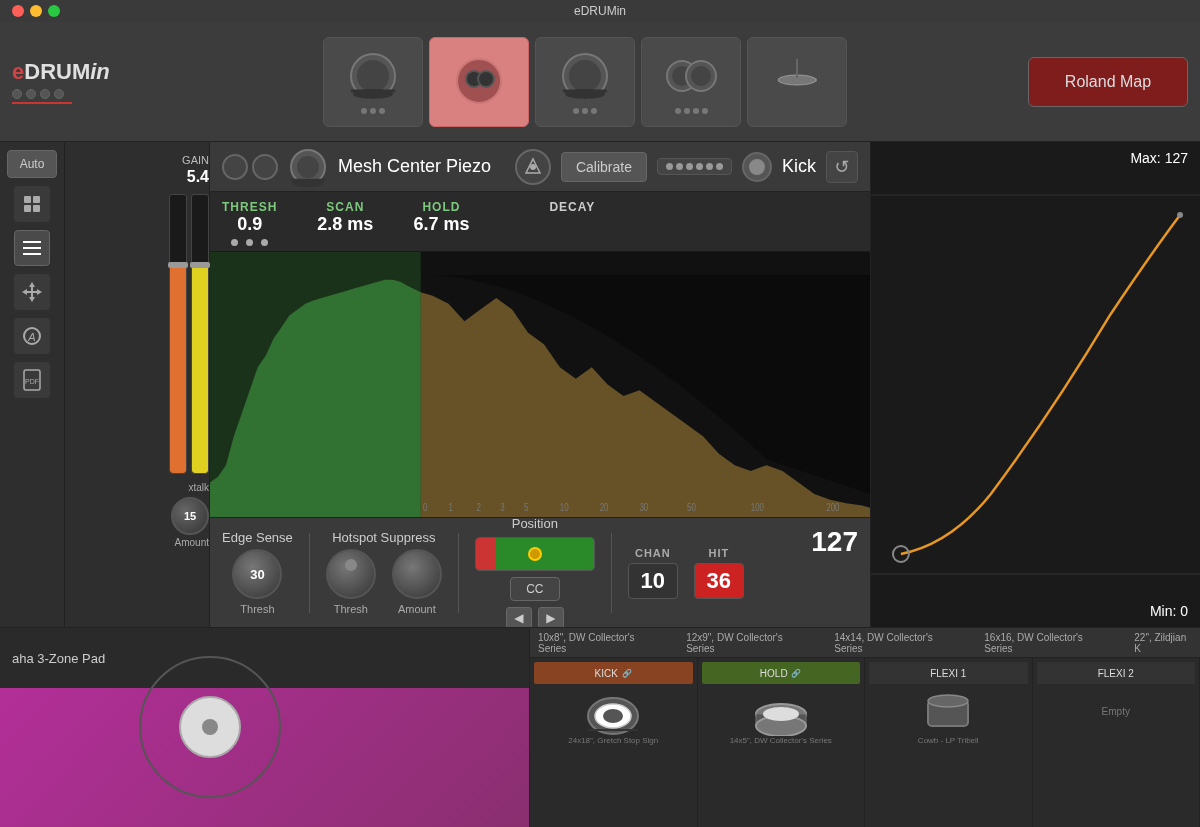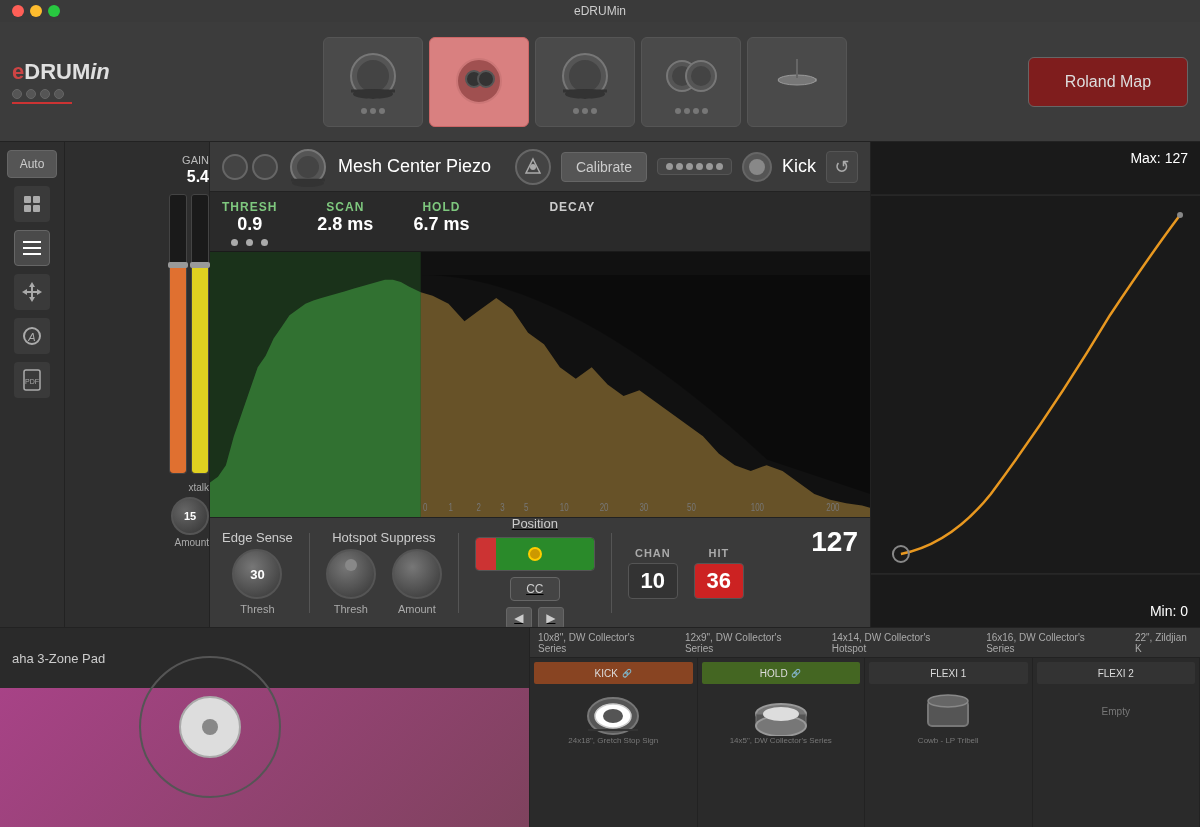--- a/index.html
+++ b/index.html
@@ -479,21 +479,20 @@
       color: #aaa;
       font-size: 11px;
     }
 
     
     .position-section {
       display: flex;
       flex-direction: column;
       align-items: center;
       gap: 6px;
-      text-decoration: underline;
     }
     .position-bar {
       width: 120px;
       height: 34px;
       background: #222;
       border-radius: 4px;
       border: 1px solid #555;
       display: flex;
       overflow: hidden;
       position: relative;
@@ -616,21 +615,21 @@
 
     
     .bottom-lower {
       height: 200px;
       background: #282828;
       display: flex;
       border-top: 1px solid #222;
     }
     .left-lower {
       width: 530px;
-      background: #15803d;
+      background: #4c1d95;
       border-right: 1px solid #222;
       display: flex;
       flex-direction: column;
       justify-content: flex-end;
     }
     .pink-area {
       flex: 1;
       background: linear-gradient(135deg, #cc3399, #993366);
       opacity: 0.8;
     }
@@ -1031,21 +1030,21 @@
           <circle cx="80" cy="80" r="30" fill="#ddd" stroke="#aaa" stroke-width="2"></circle>
           <circle cx="80" cy="80" r="8" fill="#888"></circle>
         </svg>
       </div>
     </div>
 
     <div class="right-lower">
       <div style="height:30px;background:#333;display:flex;align-items:center;padding:0 8px;gap:8px;border-bottom:1px solid #222;">
         <span style="color:#aaa;font-size:10px;">10x8", DW Collector's Series</span>
         <span style="color:#aaa;font-size:10px;margin-left:20px;">12x9", DW Collector's Series</span>
-        <span style="color:#aaa;font-size:10px;margin-left:20px;">14x14, DW Collector's Hotspot</span>
+        <span style="color:#aaa;font-size:10px;margin-left:20px;">14x14, DW Collector's Series</span>
         <span style="color:#aaa;font-size:10px;margin-left:20px;">16x16, DW Collector's Series</span>
         <span style="color:#aaa;font-size:10px;margin-left:20px;">22", Zildjian K</span>
       </div>
       <div style="display:flex;flex:1;">
 
         <div class="kit-item">
           <div class="kit-label-bar kick">
             <span>KICK</span>
             <span style="font-size:8px;">🔗</span>
           </div>

